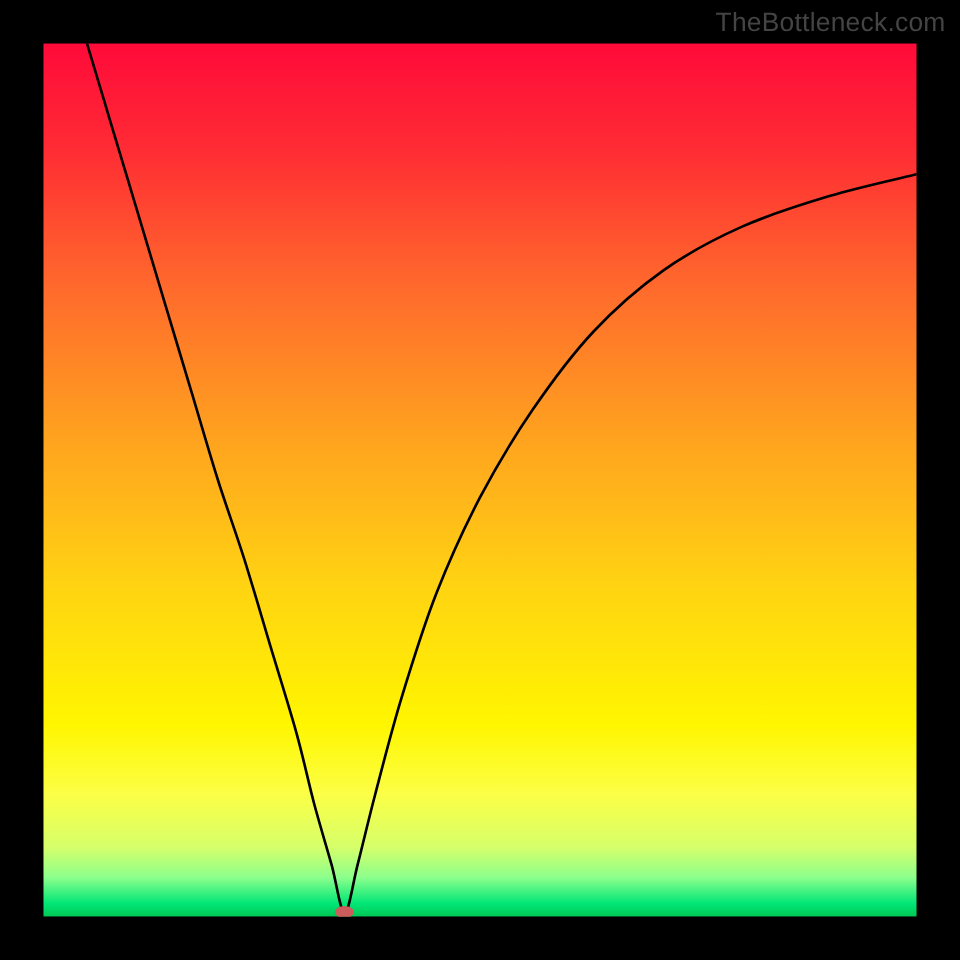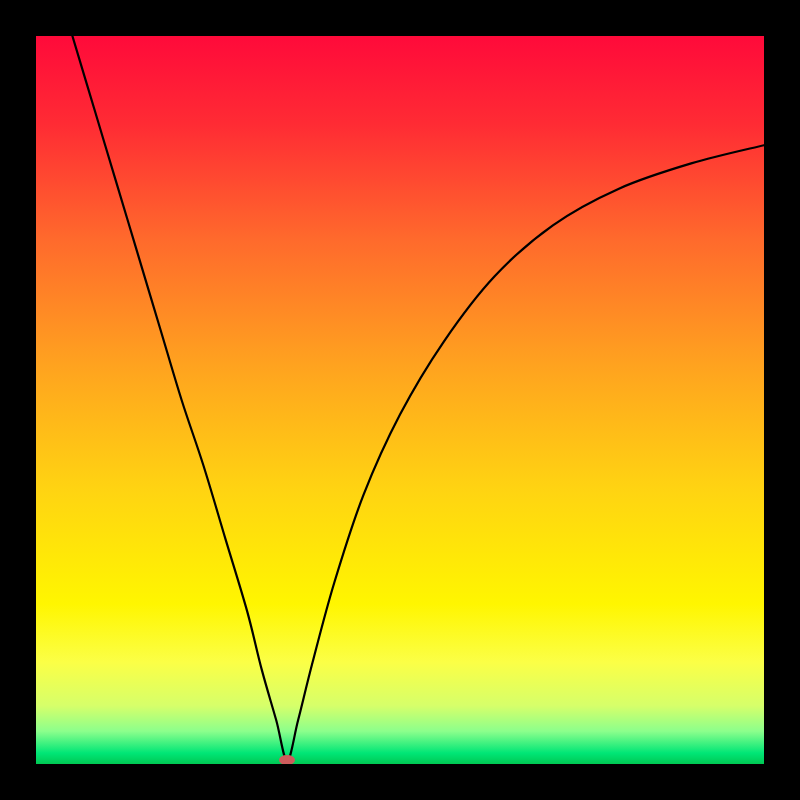--- a/index.html
+++ b/index.html
@@ -51,20 +51,21 @@
     background: #cd5c5c;
     border-radius: 50%;
     transform: translate(-50%, -50%);
     z-index: 10;
   }
 </style>
 </head>
 <body>
 
 <div class="frame">
+  <div class="watermark">TheBottleneck.com</div>
   <div class="plot-area">
     <svg class="gradient" viewBox="0 0 100 100" preserveAspectRatio="none">
       <defs>
         <linearGradient id="bg" x1="0" y1="0" x2="0" y2="1">
             <stop offset="0%" stop-color="#ff0a3a"></stop>
             <stop offset="12%" stop-color="#ff2b34"></stop>
             <stop offset="28.000000000000004%" stop-color="#ff6a2c"></stop>
             <stop offset="45%" stop-color="#ffa21f"></stop>
             <stop offset="62%" stop-color="#ffd312"></stop>
             <stop offset="78%" stop-color="#fff600"></stop>

